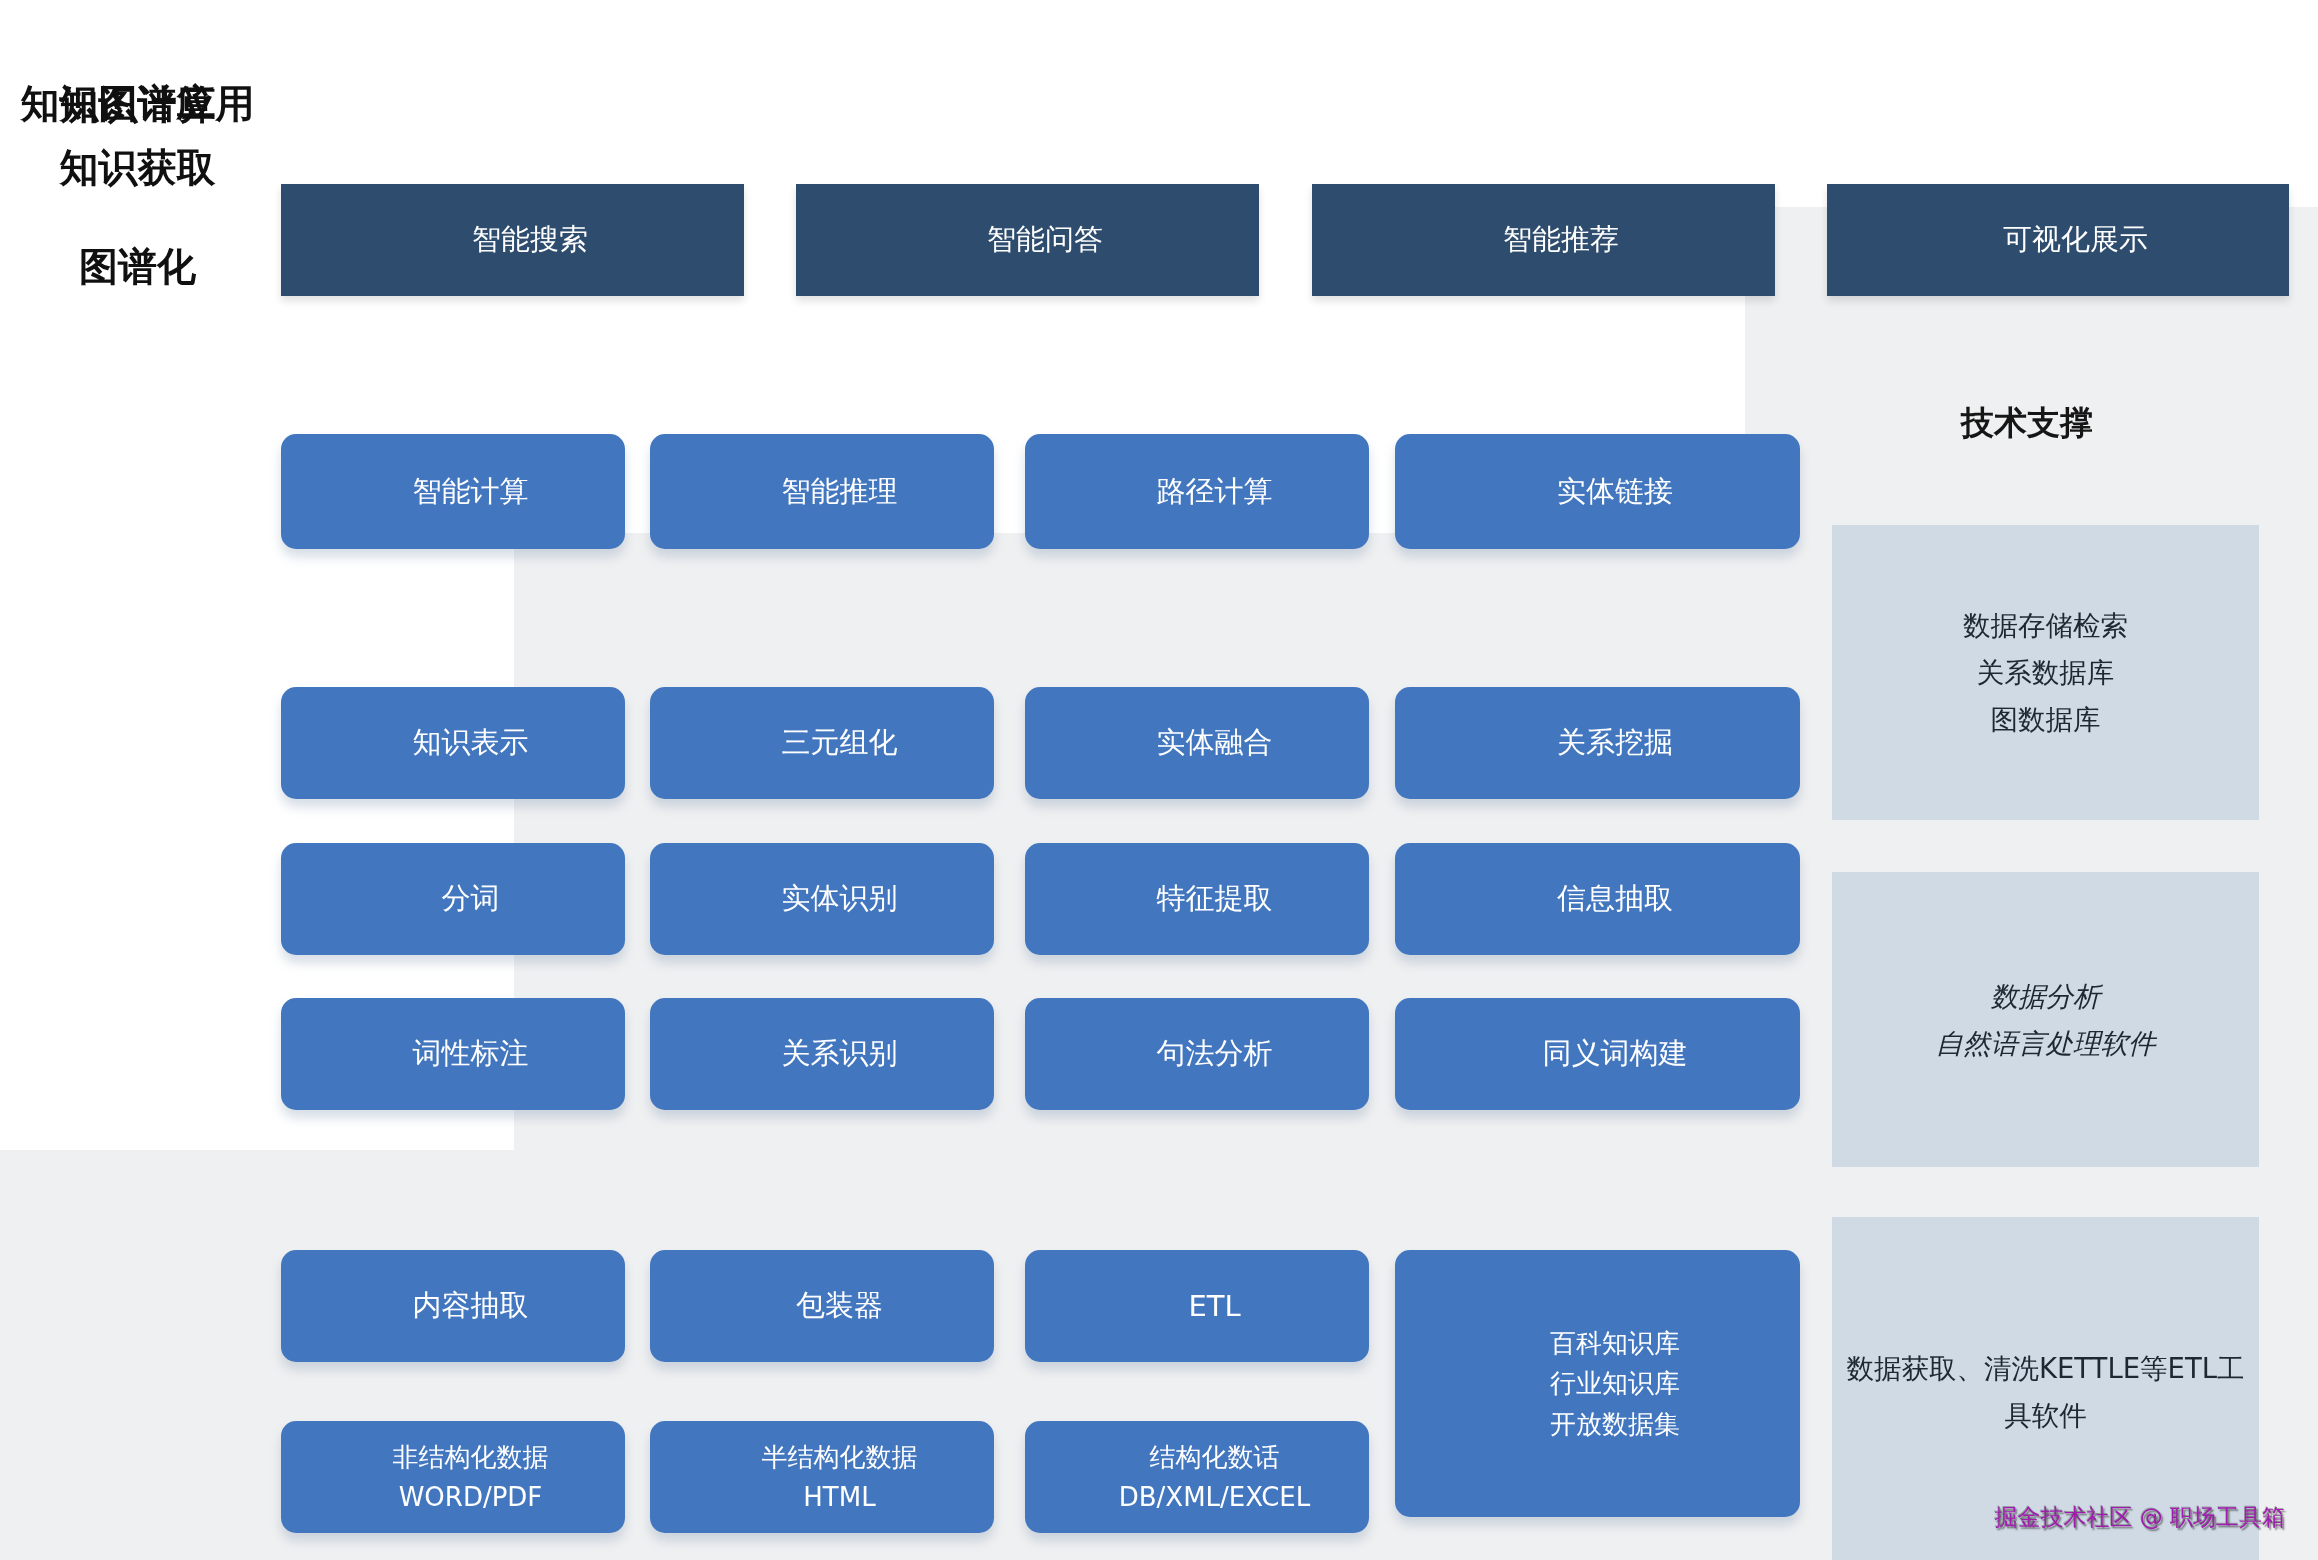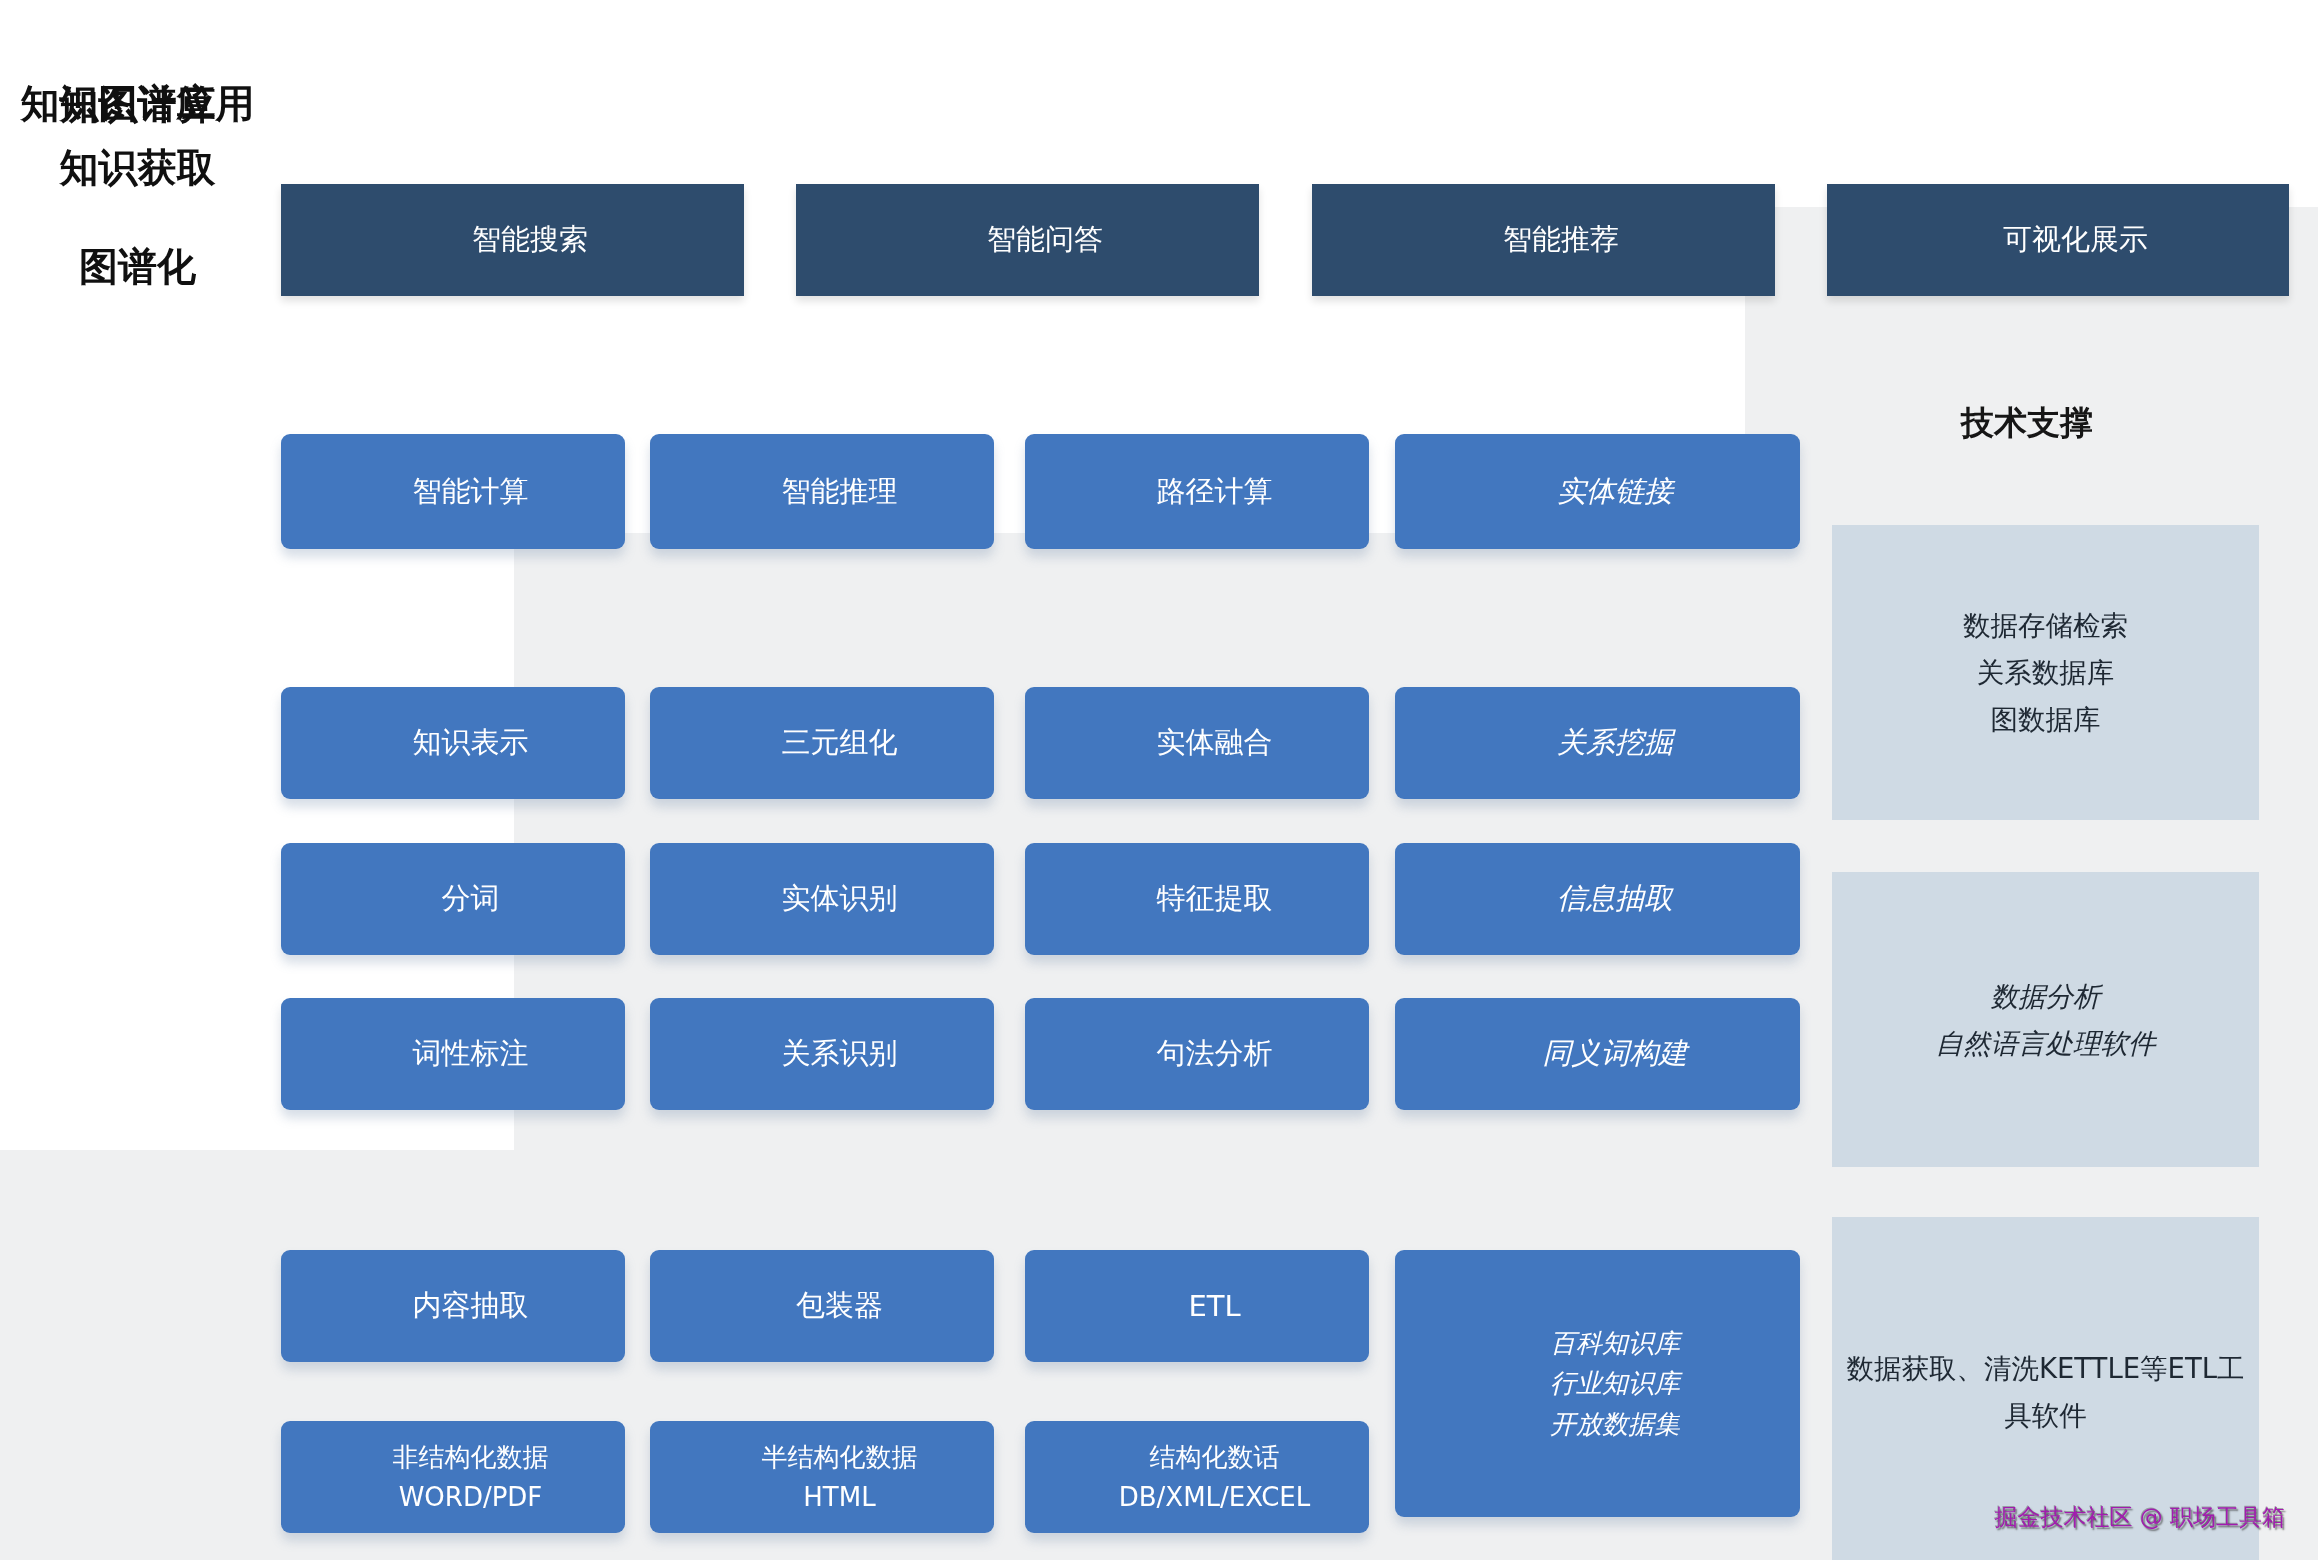--- a/index.html
+++ b/index.html
@@ -23,31 +23,31 @@
   .row-label{position:absolute;left:0;width:275px;display:flex;align-items:center;justify-content:center;
     font-weight:700;font-size:39px;color:#101010;}
   .row-label.apps{top:232;height:207px;}
   .row-label.compute{top:679;height:210px;}
   .row-label.graph{top:1118;height:533px;}
   .row-label.acquire{top:2100;height:336px;}
 
   .box{position:absolute;display:flex;align-items:center;justify-content:center;
     color:#fff;font-size:29px;text-align:center;padding-left:35px;}
   .dark{background:#2e4c6d;box-shadow:0 4.6px 8px rgba(0,0,0,0.12);}
-  .blue{background:#4277bf;border-radius:9px;box-shadow:0 8px 10.3px rgba(110,135,170,0.28);}
+  .blue{background:#4277bf;border-radius:15px;box-shadow:0 8px 10.3px rgba(110,135,170,0.28);}
   .multi{white-space:pre-line;line-height:1.55;font-size:26px;}
 
   
   .a1{left:281px;width:428px;}  .a2{left:796px;width:428px;}
   .a3{left:1312px;width:428px;} .a4{left:1827px;width:427px;}
   .apps-row{top:184px;height:112px;}
 
   
   .c1{left:281px;width:309px;} .c2{left:650px;width:309px;}
-  .c3{left:1025px;width:309px;} .c4{left:1395px;width:370px;font-style:italic;}
+  .c3{left:1025px;width:309px;} .c4{left:1395px;width:370px;}
   .r-compute{top:434px;height:115px;}
   .r-g1{top:687px;height:112px;}
   .r-g2{top:843px;height:112px;}
   .r-g3{top:998px;height:112px;}
   .r-aq1{top:1250px;height:112px;}
   .r-aq2{top:1421px;height:112px;}
   .tallbox{top:1250px;height:267px;}
 
   .support-title{position:absolute;left:1770px;top:401px;width:514px;text-align:center;
     font-size:33px;font-weight:700;color:#161616;}

